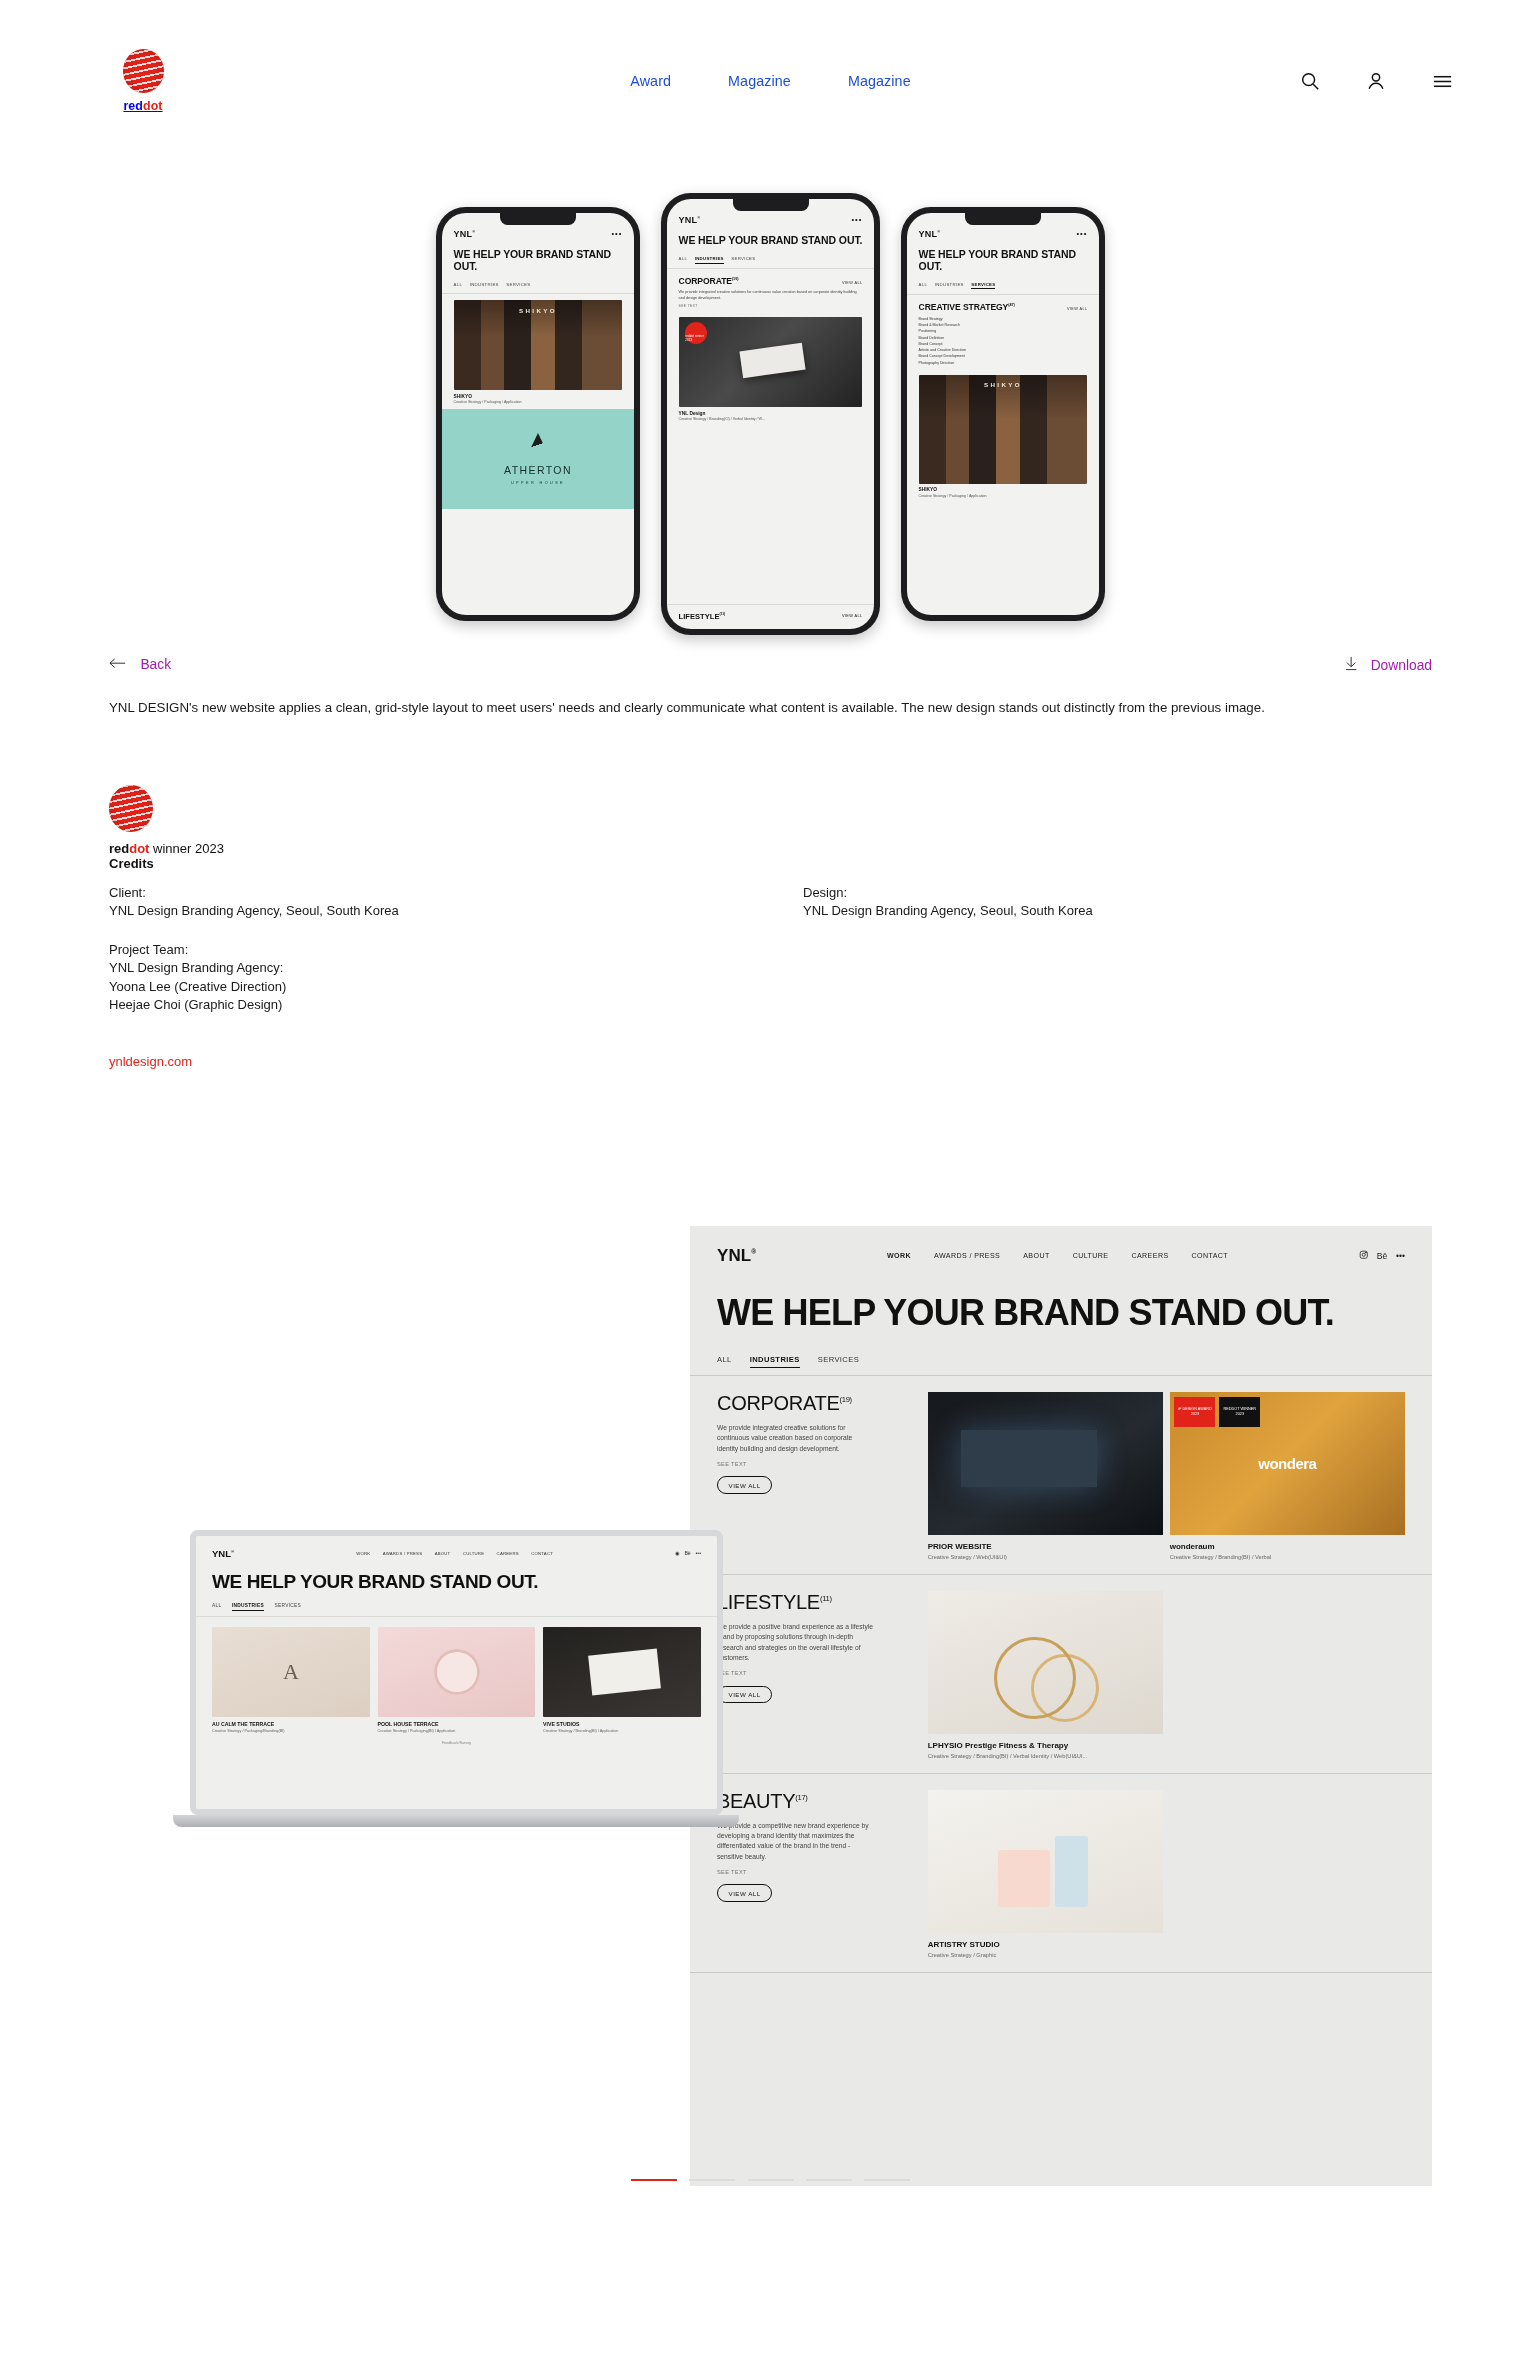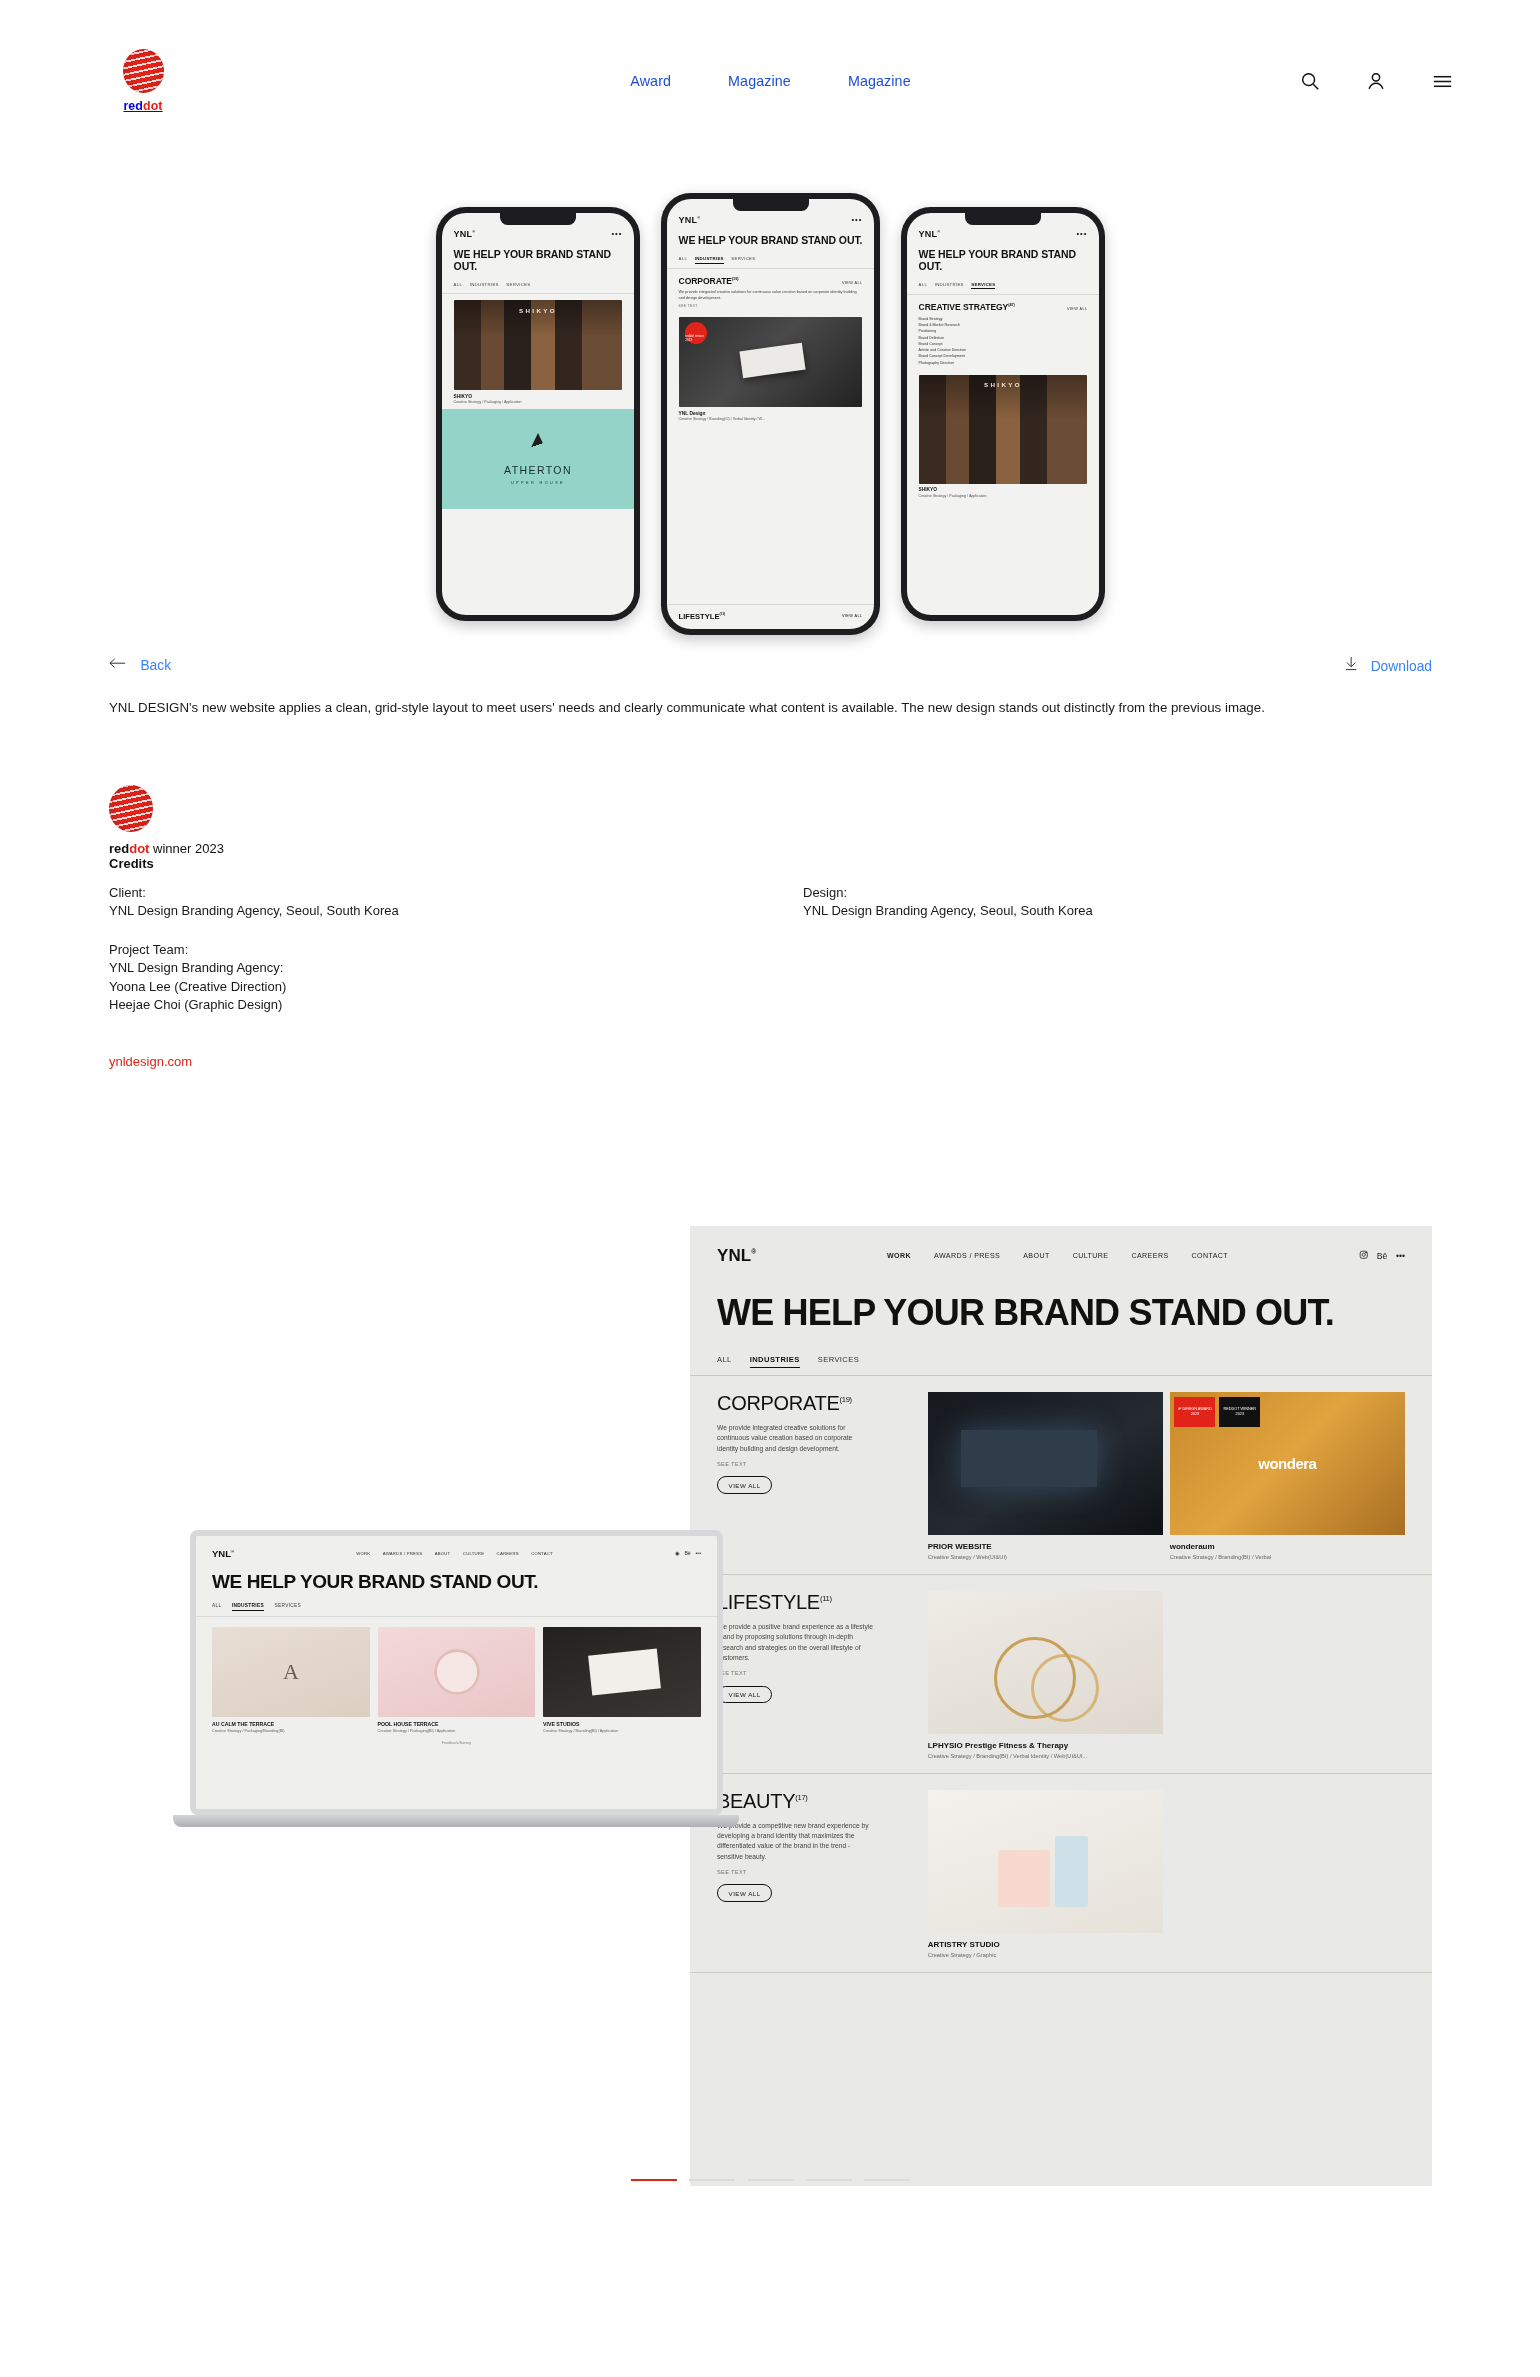--- a/index.html
+++ b/index.html
@@ -159,22 +159,22 @@
   .ph-atherton .n { font-size: 10.5px; letter-spacing: 1.4px; color:#14302b; font-weight: 400; }
   .ph-atherton .sub { font-size: 3.8px; letter-spacing: 2.4px; color:#14302b; }
 
   
   .content { padding: 0 109px; }
   .toolbar {
     display: flex; align-items: center; justify-content: space-between;
     padding: 19px 0 0 0;
   }
   .tool-btn {
-    display: inline-flex; align-items: flex-end; gap: 12.4px;
-    font-size: 13.8px; color: #3b82f6; cursor: pointer; background: none; border: 0;
+    display: inline-flex; align-items: center; gap: 12.4px;
+    font-size: 13.8px; color: #a21caf; cursor: pointer; background: none; border: 0;
     font-family: inherit;
   }
   .desc {
     margin-top: 24px;
     font-size: 13.3px; line-height: 1.5; color: #1a1a1a; max-width: 1331px;
   }
 
   .award { margin-top: 67px; }
   .award-logo {
     width: 44px; height: 47px; border-radius: 50%; background:#e2231a;

